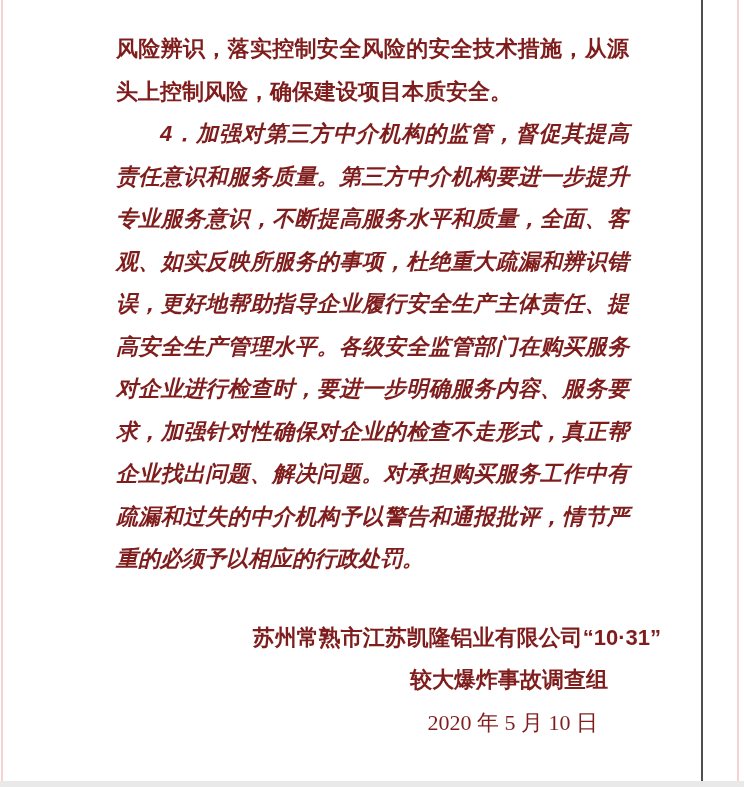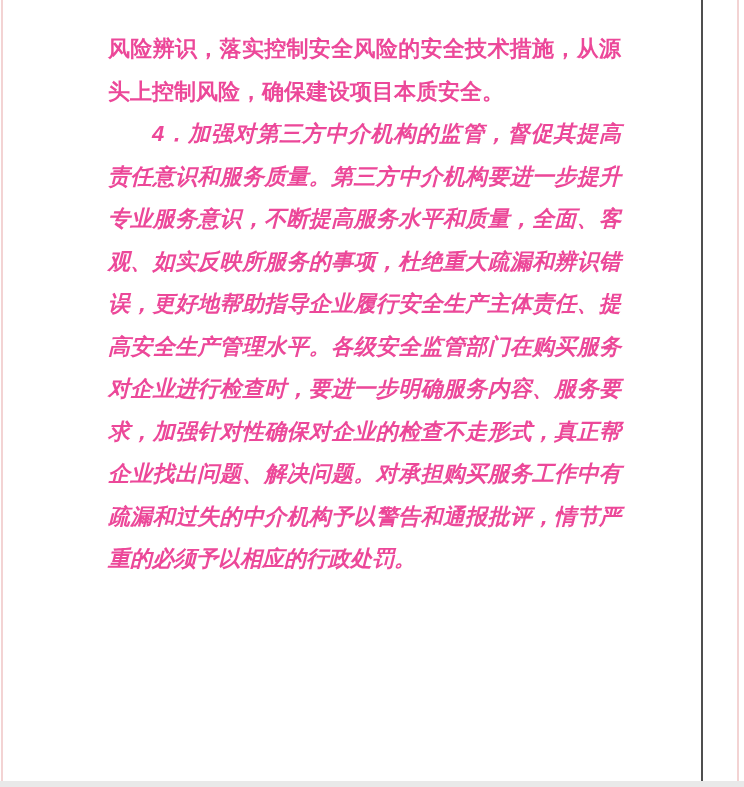--- a/index.html
+++ b/index.html
@@ -37,24 +37,24 @@
   .bottom-bar {
     position: absolute;
     left: 0;
     bottom: 0;
     width: 100%;
     height: 6px;
     background: #e9e9e9;
   }
   .content {
     position: absolute;
-    left: 108px;
+    left: 116px;
     top: 28px;
     width: 513px;
-    color: #ec4899;
+    color: #7f1d1d;
     font-size: 22px;
     line-height: 42.5px;
     font-weight: 600;
     text-align: justify;
     text-justify: inter-ideograph;
   }
   .para {
     margin: 0;
   }
   .para.indent {
@@ -83,15 +83,20 @@
 
   <div class="edge-line left"></div>
   <div class="edge-line right"></div>
   <div class="vertical-rule"></div>
   <div class="bottom-bar"></div>
 
   <div class="content">
     <p class="para">风险辨识，落实控制安全风险的安全技术措施，从源头上控制风险，确保建设项目本质安全。</p>
     <p class="para indent">4．加强对第三方中介机构的监管，督促其提高责任意识和服务质量。第三方中介机构要进一步提升专业服务意识，不断提高服务水平和质量，全面、客观、如实反映所服务的事项，杜绝重大疏漏和辨识错误，更好地帮助指导企业履行安全生产主体责任、提高安全生产管理水平。各级安全监管部门在购买服务对企业进行检查时，要进一步明确服务内容、服务要求，加强针对性确保对企业的检查不走形式，真正帮企业找出问题、解决问题。对承担购买服务工作中有疏漏和过失的中介机构予以警告和通报批评，情节严重的必须予以相应的行政处罚。</p>
 
+    <div class="signature">
+      <div class="sig-line sig-1">苏州常熟市江苏凯隆铝业有限公司“10·31”</div>
+      <div class="sig-line sig-2">较大爆炸事故调查组</div>
+      <div class="sig-line sig-3">2020 年 5 月 10 日</div>
+    </div>
   </div>
 
 </div>
 
 </body></html>

